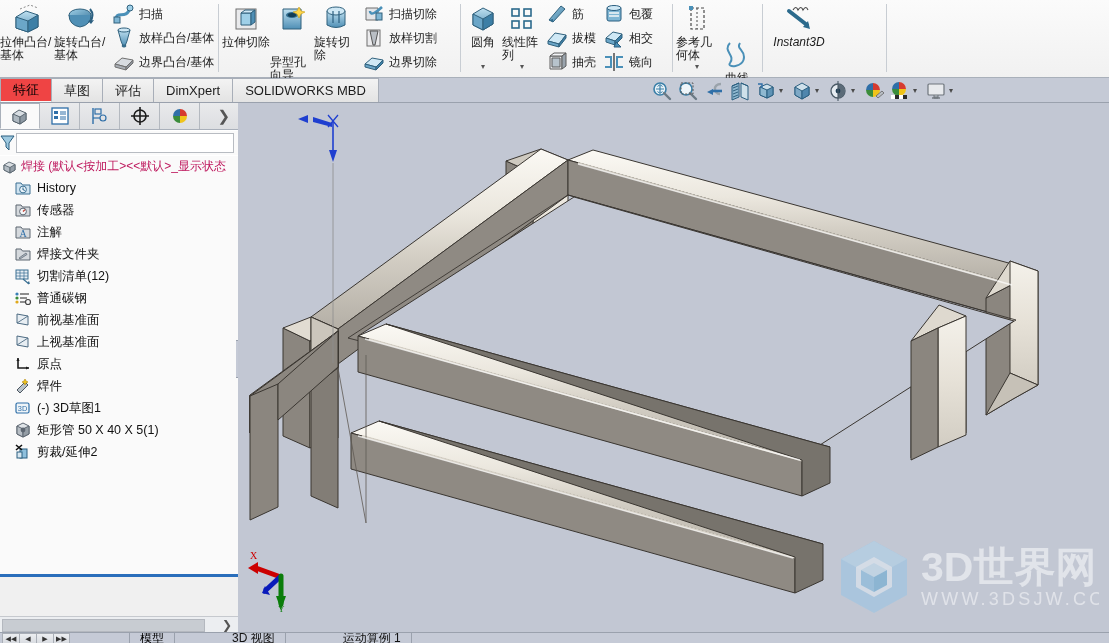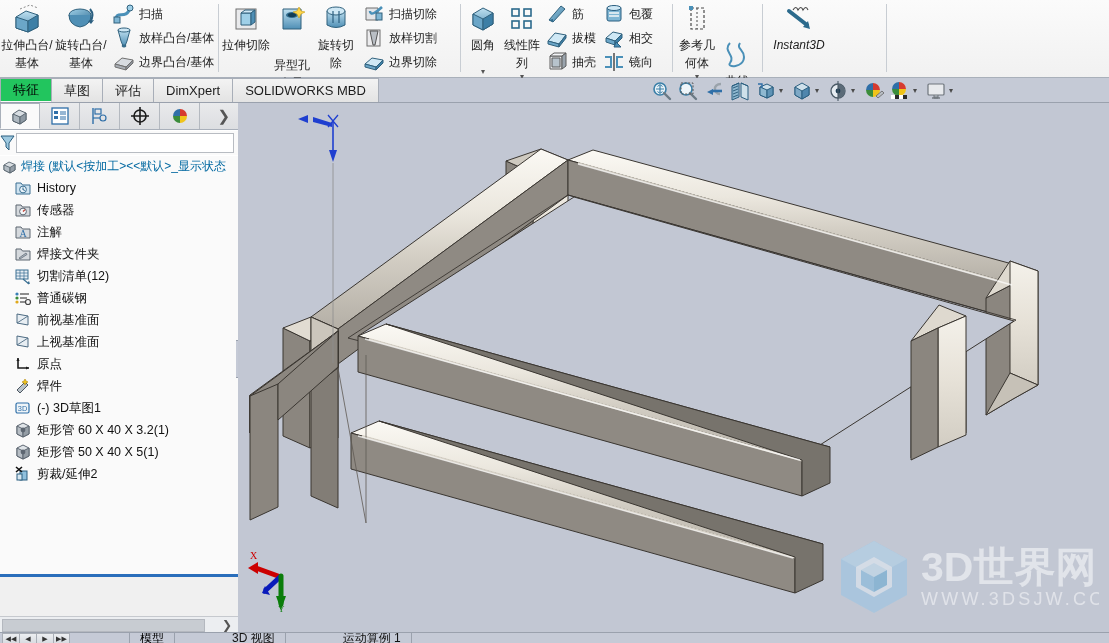--- a/index.html
+++ b/index.html
@@ -14,39 +14,39 @@
   
   #ribbon{position:absolute;left:0;top:0;width:1109px;height:78px;
     background:linear-gradient(#fbfbfb,#f1f1f1);border-bottom:1px solid #a9b0ba;box-sizing:border-box;}
   .rgroup{position:absolute;top:0;height:77px;display:flex;align-items:flex-start;}
   .rsep{position:absolute;top:4px;width:1px;height:68px;background:#c8cdd3;}
 
   
   .bigbtn{display:flex;flex-direction:column;align-items:center;justify-content:flex-start;
     width:54px;padding-top:3px;cursor:default;}
   .bigbtn .ico{width:34px;height:32px;display:block;}
-  .bigbtn .lbl{font-size:12px;line-height:18px;text-align:center;color:#1c1c1c;margin-top:1px;
+  .bigbtn .lbl{font-size:12px;line-height:13px;text-align:left;color:#1c1c1c;margin-top:1px;
     word-break:break-all;}
   .bigbtn .caret{font-size:8px;color:#555;line-height:8px;margin-top:1px;}
 
   
   .smallcol{display:flex;flex-direction:column;justify-content:center;padding-top:2px;}
   .smallbtn{display:flex;align-items:center;height:24px;cursor:default;}
   .smallbtn .ico{width:24px;height:22px;flex:0 0 24px;}
   .smallbtn .lbl{font-size:12px;color:#1c1c1c;margin-left:3px;white-space:nowrap;}
 
   
   #tabstrip{position:absolute;left:0;top:78px;width:1109px;height:25px;
     background:#c5cad6;border-bottom:1px solid #9aa1ad;box-sizing:border-box;}
   #tabs{position:absolute;left:0;top:0;display:flex;height:25px;align-items:stretch;}
   .tab{display:flex;align-items:center;justify-content:center;padding:0 12px;height:24px;
     background:linear-gradient(#f3f3f3,#e3e3e3);border:1px solid #a8aeb8;border-bottom:none;
     border-left:none;font-size:13px;color:#1c1c1c;cursor:default;box-sizing:border-box;}
   .tab:first-child{border-left:1px solid #a8aeb8;}
-  .tab.active{background:#22c55e;border-bottom:1px solid #fafafa;color:#000;}
+  .tab.active{background:#ef4444;border-bottom:1px solid #fafafa;color:#000;}
   #viewtools{position:absolute;right:150px;top:1px;display:flex;align-items:center;height:23px;}
   .vtool{display:flex;align-items:center;height:23px;margin:0 1px;cursor:default;}
   .vtool .ico{width:24px;height:22px;}
   .vcaret{font-size:8px;color:#4a4a4a;margin:0 5px 0 1px;line-height:8px;}
 
   
   #leftpanel{position:absolute;left:0;top:103px;width:238px;height:518px;background:#ffffff;
     box-sizing:border-box;}
   #panelTabs{position:absolute;left:0;top:0;width:238px;height:27px;
     background:linear-gradient(#e9eaec,#dcdee1);border-bottom:1px solid #a9b0ba;box-sizing:border-box;
@@ -59,21 +59,21 @@
   #ptabExpand{position:absolute;right:8px;top:4px;font-size:15px;color:#555;font-weight:bold;cursor:default;}
 
   #filterRow{position:absolute;left:0;top:28px;width:238px;height:24px;background:#fafafa;}
   #filterBox{position:absolute;left:16px;top:2px;width:218px;height:20px;background:#fff;
     border:1px solid #b8bcc2;box-sizing:border-box;}
   #funnelIcon{position:absolute;left:0;top:3px;width:16px;height:18px;}
 
   #tree{position:absolute;left:0;top:53px;width:238px;height:467px;background:#fafafa;overflow:hidden;}
   .troot{display:flex;align-items:center;height:21px;padding-left:2px;white-space:nowrap;}
   .troot .ico{width:16px;height:16px;flex:0 0 16px;margin-right:3px;}
-  .troot .lbl{font-size:12px;color:#0369a1;}
+  .troot .lbl{font-size:12px;color:#be185d;}
   .titem{display:flex;align-items:center;height:22px;padding-left:14px;white-space:nowrap;}
   .titem .ico{width:18px;height:18px;flex:0 0 18px;margin-right:5px;}
   .titem .lbl{font-size:12.5px;color:#111;}
   #rollback{position:absolute;left:0;top:418px;width:238px;height:3px;background:#2a6ebb;}
   #treeBottomPad{position:absolute;left:0;top:421px;width:238px;height:46px;background:#f0f0f0;}
 
   #panelSplitter{position:absolute;left:236px;top:340px;width:10px;height:38px;
     background:#c5cad6;border:1px solid #9aa1ad;border-left:none;box-sizing:border-box;
     border-radius:0 3px 3px 0;display:flex;align-items:center;justify-content:center;cursor:col-resize;}
   #panelSplitter .dot{width:5px;height:5px;border-radius:50%;background:#9aa1ad;}
@@ -610,29 +610,20 @@
           <path d="M10 4 l1 -2 l1 2 l2 1 l-2 1 l-1 2 l-1 -2 l-2 -1 z" fill="#f0c419" stroke="#b1860a" stroke-width=".6"></path>
         </svg>
         <span class="lbl">焊件</span>
       </div>
       <div class="titem">
         <svg class="ico" viewBox="0 0 18 18">
           <rect x="2" y="4" width="13" height="10" rx="1.5" fill="#eef4f8" stroke="#2f6fa8" stroke-width="1.2"></rect>
           <text x="8.5" y="12" font-size="7.4" font-family="Liberation Sans, sans-serif" fill="#2f6fa8" text-anchor="middle">3D</text>
         </svg>
         <span class="lbl">(-) 3D草图1</span>
-      </div>
-      <div class="titem">
-        <svg class="ico" viewBox="0 0 18 18">
-          <path d="M3 5 L9 2 L15 5 L15 13 L9 16 L3 13 Z" fill="#dfe4e8" stroke="#5d6671"></path>
-          <path d="M3 5 L9 8 L9 16 L3 13 Z" fill="#b7bec5" stroke="#5d6671"></path>
-          <path d="M9 8 L15 5 L15 13 L9 16 Z" fill="#949da5" stroke="#5d6671"></path>
-          <circle cx="9" cy="9" r="2.4" fill="#5d6671"></circle>
-        </svg>
-        <span class="lbl">矩形管 60 X 40 X 3.2(1)</span>
       </div>
       <div class="titem">
         <svg class="ico" viewBox="0 0 18 18">
           <path d="M3 5 L9 2 L15 5 L15 13 L9 16 L3 13 Z" fill="#dfe4e8" stroke="#5d6671"></path>
           <path d="M3 5 L9 8 L9 16 L3 13 Z" fill="#b7bec5" stroke="#5d6671"></path>
           <path d="M9 8 L15 5 L15 13 L9 16 Z" fill="#949da5" stroke="#5d6671"></path>
           <circle cx="9" cy="9" r="2.4" fill="#5d6671"></circle>
         </svg>
         <span class="lbl">矩形管 50 X 40 X 5(1)</span>
       </div>

